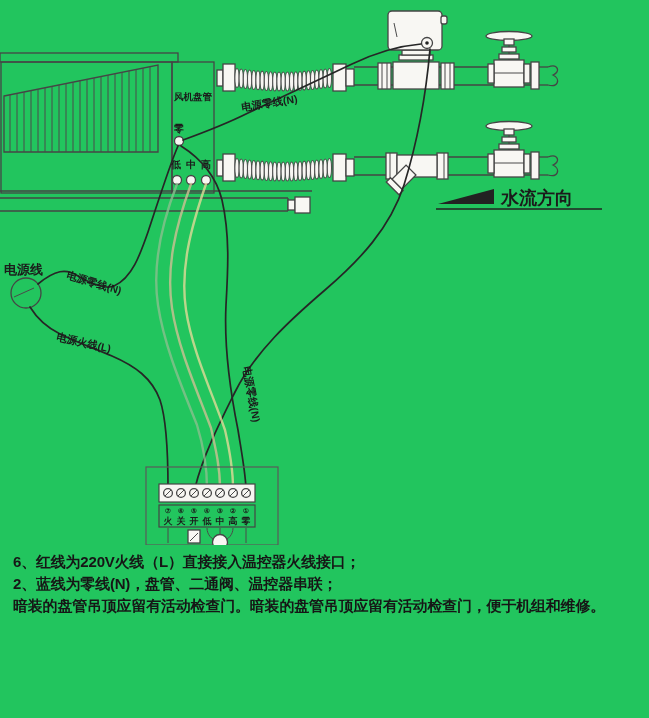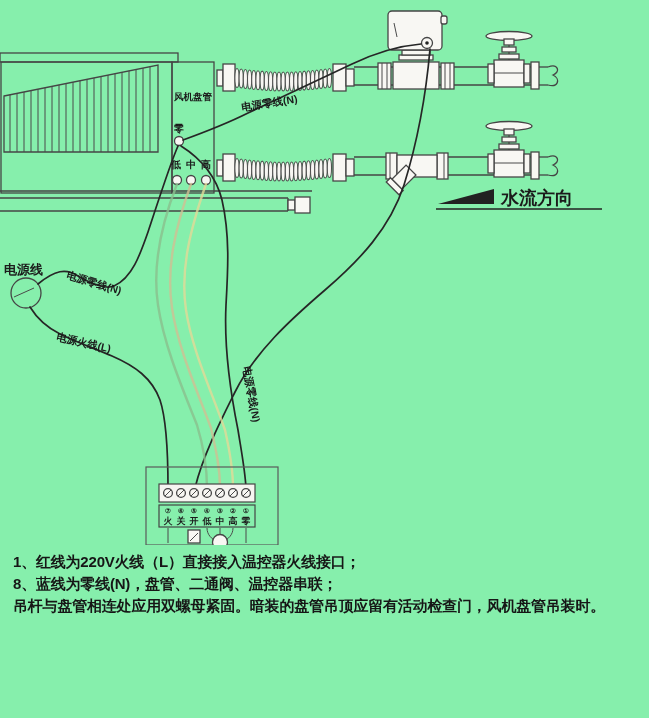--- a/index.html
+++ b/index.html
@@ -1,19 +1,19 @@
 <!DOCTYPE html>
 <html><head>
 <meta charset="utf-8">
 <style>
   html,body{margin:0;padding:0;background:#ffffff;}
   .screen{
     position:relative;
     width:649px;height:718px;
-    background:#86efac;
+    background:#22c55e;
     overflow:hidden;
     font-family:"Liberation Sans", sans-serif;
   }
   svg{display:block;}
   .ln{stroke:#454545;fill:none;stroke-width:1.3;}
   .thin{stroke:#4a4a4a;fill:none;stroke-width:1;}
   .wh{fill:#f8f7f3;stroke:#454545;stroke-width:1.3;}
   .dk{fill:#222;stroke:none;}
   .rib{fill:#f7f6f2;stroke:#4f4f4f;stroke-width:1.05;}
   .wire{stroke:#262626;stroke-width:1.7;fill:none;stroke-linecap:round;}
@@ -306,18 +306,18 @@
         <line x1="190" y1="541" x2="198" y2="533" class="thin"></line>
         <path class="thin" d="M207,528 C207,535 212,539 216,541"></path>
         <line x1="220" y1="528" x2="220" y2="534" class="thin"></line>
         <path class="thin" d="M233,528 C233,535 228,539 224,541"></path>
         <circle cx="220" cy="542" r="7.5" class="wh"></circle>
       </g>
     </g>
   </svg>
 
   <div class="notes">
-    <div class="note-line">1、红线为220V火线（L）直接接入温控器火线接口；</div>
-    <div class="note-line">8、蓝线为零线(N)，盘管、二通阀、温控器串联；</div>
-    <div class="note-line">吊杆与盘管相连处应用双螺母紧固。暗装的盘管吊顶应留有活动检查门，风机盘管吊装时。</div>
+    <div class="note-line">6、红线为220V火线（L）直接接入温控器火线接口；</div>
+    <div class="note-line">2、蓝线为零线(N)，盘管、二通阀、温控器串联；</div>
+    <div class="note-line">暗装的盘管吊顶应留有活动检查门。暗装的盘管吊顶应留有活动检查门，便于机组和维修。</div>
   </div>
 
 </div>
 
 </body></html>

